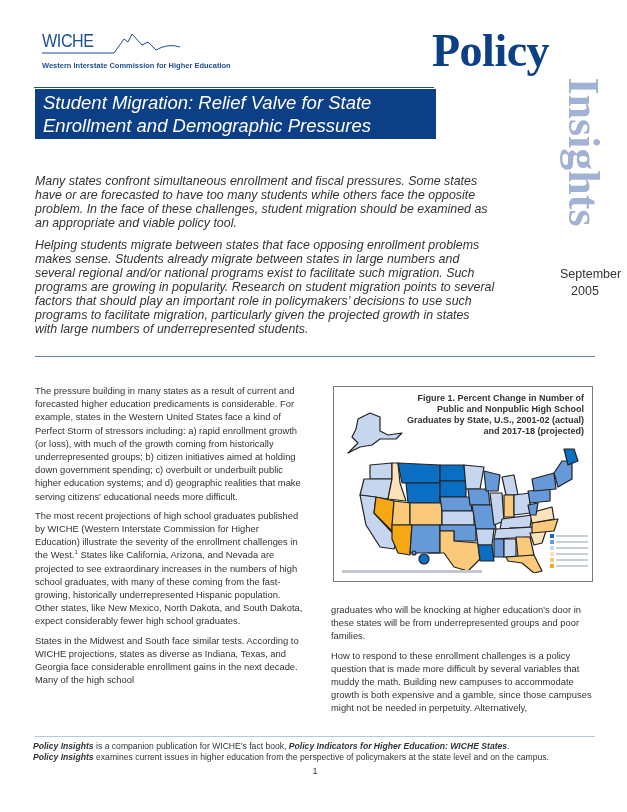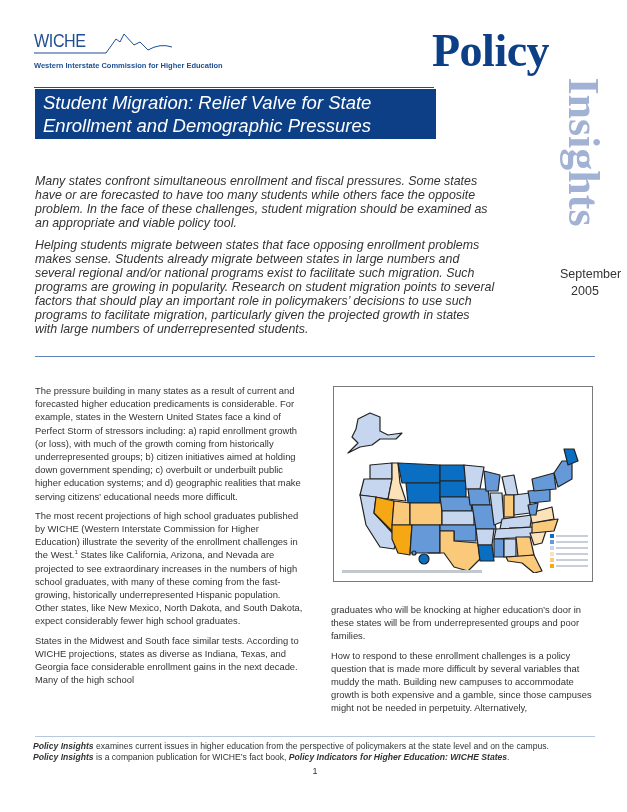--- a/index.html
+++ b/index.html
@@ -1,18 +1,18 @@
 <!DOCTYPE html>
 <html><head>
 <meta charset="utf-8">
 <style>
   html, body { margin: 0; padding: 0; background: #ffffff; }
   body { width: 627px; height: 812px; position: relative; overflow: hidden; font-family: "Liberation Sans", sans-serif; color: #222; }
 
-  .logo { position: absolute; left: 34px; top: 30px; width: 200px; height: 40px; text-align: center; }
+  .logo { position: absolute; left: 42px; top: 30px; width: 200px; height: 40px; text-align: center; }
   .logo-word { position: absolute; left: 0; top: 0; font-family: "Liberation Sans", sans-serif; font-size: 19px; color: #1d4f91; letter-spacing: -0.5px; transform: scaleX(0.85); transform-origin: left top; }
   .logo-mountains { position: absolute; left: 0; top: 2px; width: 185px; height: 24px; }
   .logo-sub { position: absolute; left: 0; top: 31px; font-size: 7.5px; font-weight: bold; color: #1d4f91; white-space: nowrap; }
 
   .policy-word { position: absolute; left: 432px; top: 28px; font-family: "Liberation Serif", serif; font-weight: bold; font-size: 46px; color: #0d3f86; line-height: 1; letter-spacing: -0.5px; }
   .insights-word { position: absolute; left: 563px; top: 47px; width: 40px; height: 210px; }
   .insights-word span { position: absolute; left: 50%; top: 50%; transform: translate(-50%, -50%) rotate(90deg); font-family: "Liberation Serif", serif; font-weight: bold; font-size: 44px; color: #a2b2d5; white-space: nowrap; }
 
   .date { position: absolute; left: 560px; top: 266px; width: 50px; text-align: center; font-size: 12.5px; line-height: 17px; color: #333; }
 
@@ -171,20 +171,21 @@
       <path d="M196 88 L218 82 L220 98 L198 100 Z" fill="#6699d8"></path>
 
       <path d="M218 82 L226 70 L236 70 L236 88 L222 96 Z" fill="#6699d8"></path>
 
       <path d="M228 58 L238 58 L242 70 L232 74 Z" fill="#0a6fc2"></path>
 
       <circle cx="88" cy="168" r="5" fill="#0a6fc2"></circle>
       <circle cx="78" cy="162" r="2" fill="#6699d8"></circle>
     </g>
   </svg>
+  <div class="figure-title">Figure 1. Percent Change in Number of Public and Nonpublic High School Graduates by State, U.S., 2001-02 (actual) and 2017-18 (projected)</div>
   <div class="legend">
       <div class="legend-item">
         <span class="legend-swatch" style="background: rgb(10, 111, 194);"></span>
         <span class="legend-label"></span>
       </div>
       <div class="legend-item">
         <span class="legend-swatch" style="background: rgb(102, 153, 216);"></span>
         <span class="legend-label"></span>
       </div>
       <div class="legend-item">
@@ -207,16 +208,16 @@
   <div class="figure-source"></div>
 </div>
 
 <div class="col col-right">
   <p>graduates who will be knocking at higher education’s door in these states will be from underrepresented groups and poor families.</p>
   <p>How to respond to these enrollment challenges is a policy question that is made more difficult by several variables that muddy the math. Building new campuses to accommodate growth is both expensive and a gamble, since those campuses might not be needed in perpetuity. Alternatively,</p>
 </div>
 
 <div class="footer-rule"></div>
 <div class="footer">
+  <div><b>Policy Insights</b><span> is a companion publication for WICHE’s fact book, </span><b>Policy Indicators for Higher Education: WICHE States</b><span>.</span></div>
   <div><b>Policy Insights</b><span> examines current issues in higher education from the perspective of policymakers at the state level and on the campus.</span></div>
-  <div><b>Policy Insights</b><span> is a companion publication for WICHE’s fact book, </span><b>Policy Indicators for Higher Education: WICHE States</b><span>.</span></div>
 </div>
 <div class="page-number">1</div>
 
 </body></html>

